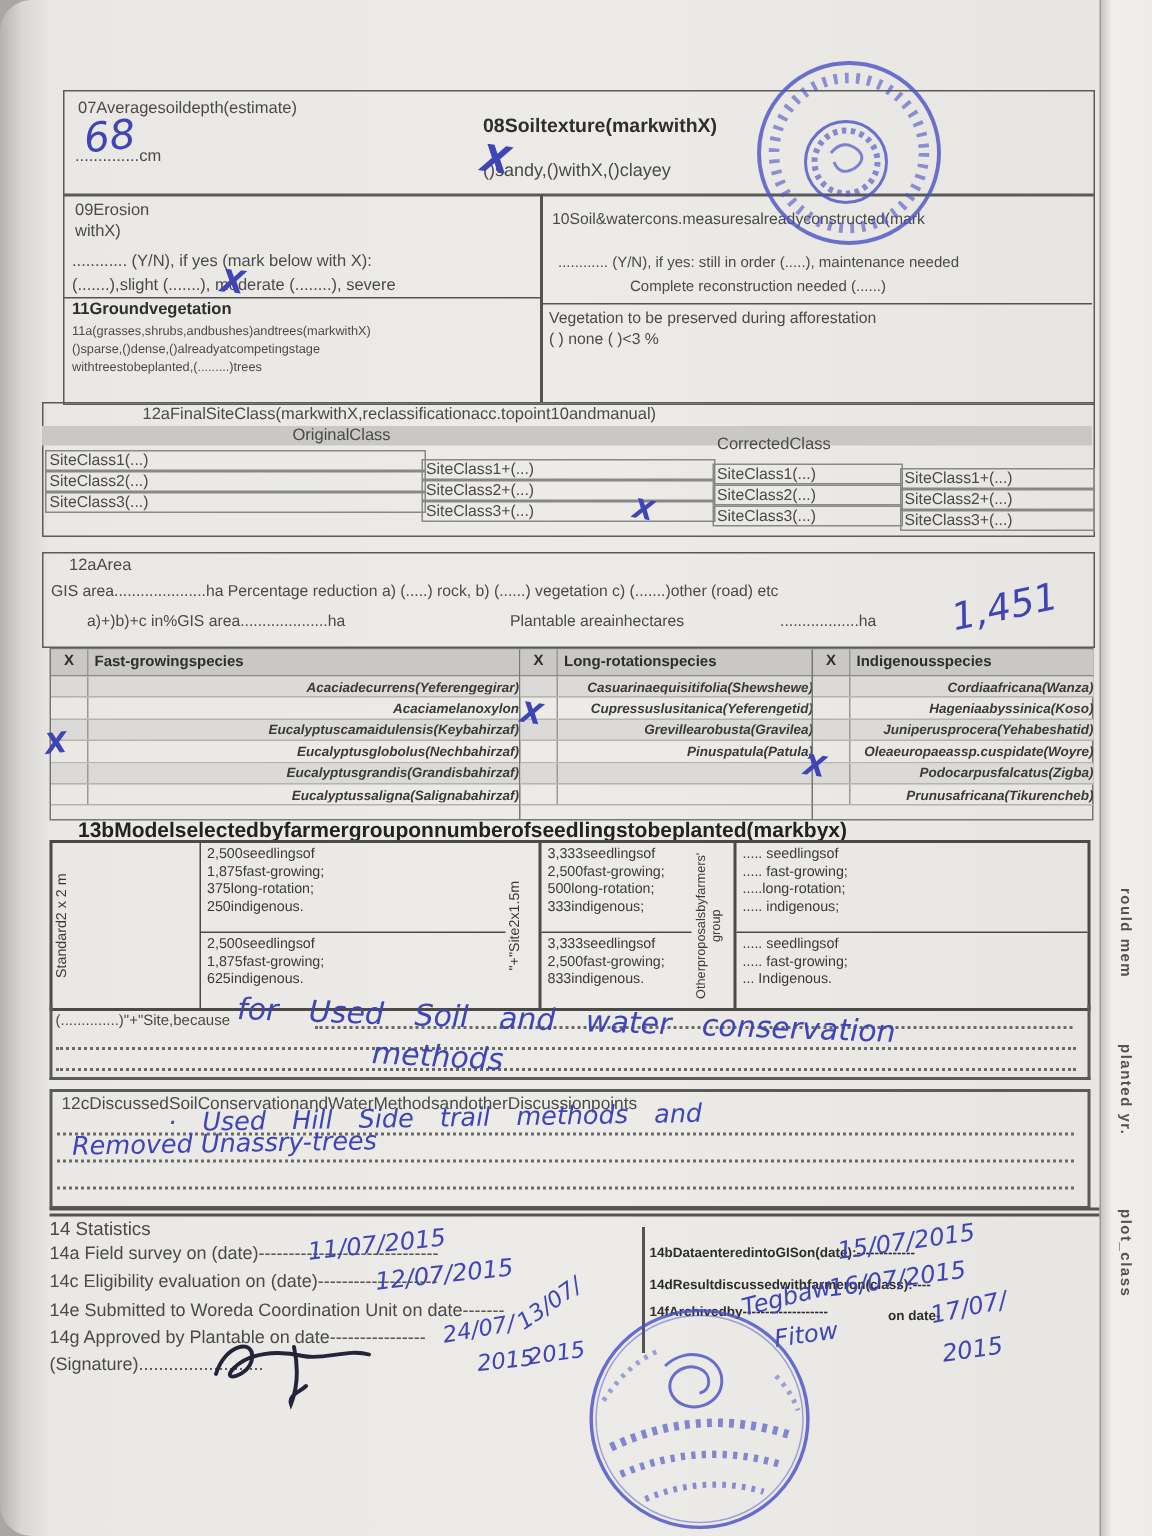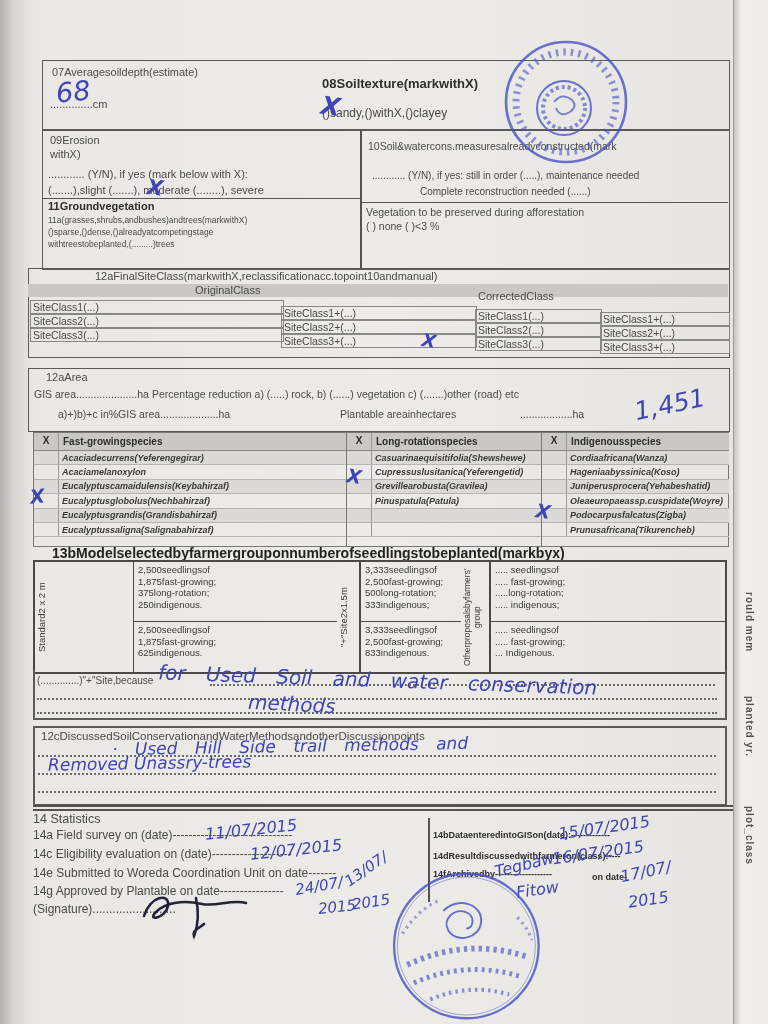--- a/index.html
+++ b/index.html
@@ -1,38 +1,38 @@
 <!DOCTYPE html>
 <html><head>
 <meta charset="utf-8">
 <style>
   html,body{margin:0;padding:0;}
   body{width:768px;height:1024px;overflow:hidden;background:#a9a7a4;
        font-family:"Liberation Sans","DejaVu Sans",sans-serif;}
   #paper{position:relative;width:768px;height:1024px;
-         background:linear-gradient(90deg,#b5b3b0 0,#d8d6d3 14px,#eae8e5 34px,#ecebe8 50%,#e7e5e2 100%);}
+         background:linear-gradient(90deg,#b5b3b0 0,#d8d6d3 14px,#eae8e5 34px,#ecebe8 50%,#e7e5e2 100%);border-radius:21px;}
   #strip{position:absolute;right:0;top:0;width:34px;height:1024px;
          background:linear-gradient(90deg,#c6c4c1 0,#f1efec 7px,#eeece9 100%);
          border-left:1px solid #9d9b98;}
   .t{position:absolute;white-space:pre-line;color:#4a4a4a;}
   .b{font-weight:bold;color:#2e2e2e;}
   .box{position:absolute;border:1.5px solid #5a5a58;}
   .hand{position:absolute;color:#3f45b5;font-style:italic;
         font-family:"DejaVu Sans","Liberation Sans",sans-serif;white-space:nowrap;}
   .dot{position:absolute;border-bottom:2px dotted #6a6a68;height:0;}
   .line{position:absolute;background:#55534f;}
   .gray{background:#c9c8c5;}
   
   #spec{position:absolute;left:33px;top:432px;width:694px;height:113px;border:1px solid #777;}
   .spec{position:absolute;top:0;height:113px;border-left:1px solid #777;}
   .spec-h{height:17px;display:flex;background:#c9c8c5;border-bottom:1px solid #888;
           font-size:10px;font-weight:bold;color:#2e2e2e;align-items:center;}
   .spec-x{width:24px;flex:0 0 24px;text-align:center;border-right:1px solid #999;align-self:stretch;line-height:15px;}
   .spec-r{height:13.4px;display:flex;font-size:9px;font-style:italic;font-weight:bold;
-          color:#3a3a3a;align-items:center;border-bottom:1px solid #b5b4b1;}
+          color:#3a3a3a;align-items:center;border-bottom:1px solid #b5b4b1;justify-content:space-between;}
   .spec-r.alt{background:#dbdad7;}
   .spec-r span.nm{padding-left:3px;white-space:nowrap;overflow:hidden;}
   
   #m13{position:absolute;left:33px;top:560px;width:690px;height:110px;border:2px solid #4c4a47;display:flex;}
   .vlab{writing-mode:vertical-rl;transform:rotate(180deg);text-align:center;
         font-size:9.5px;color:#3a3a3a;border-left:1.5px solid #4c4a47;padding:1px;}
   .mcol{display:flex;flex-direction:column;border-left:1.5px solid #4c4a47;}
   .mcell{font-size:9.5px;color:#3a3a3a;padding:2px 0 0 4px;white-space:pre-line;line-height:1.22;}
   .mcell.top{height:57px;border-bottom:1.5px solid #4c4a47;}
   .mcell.bot{flex:1;}

